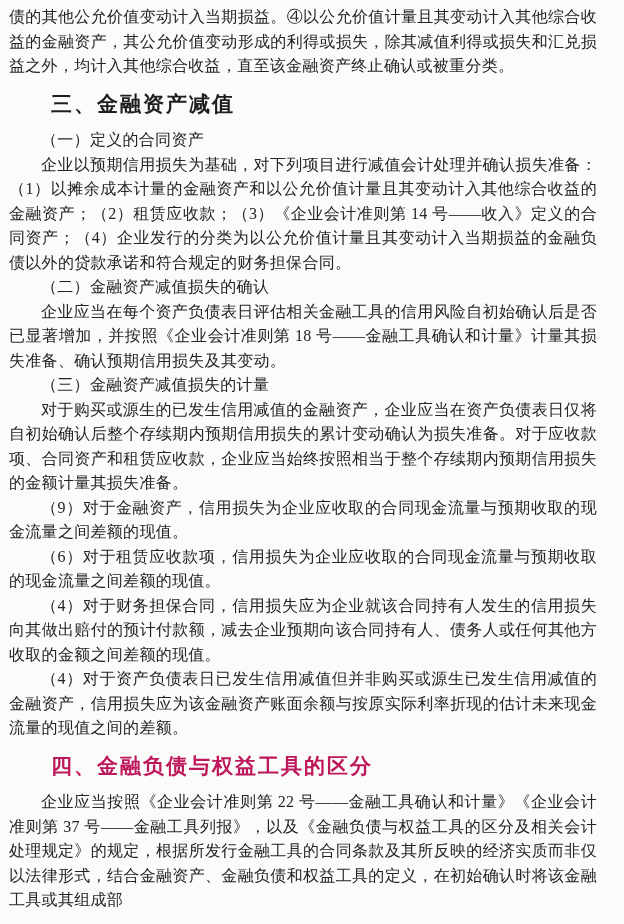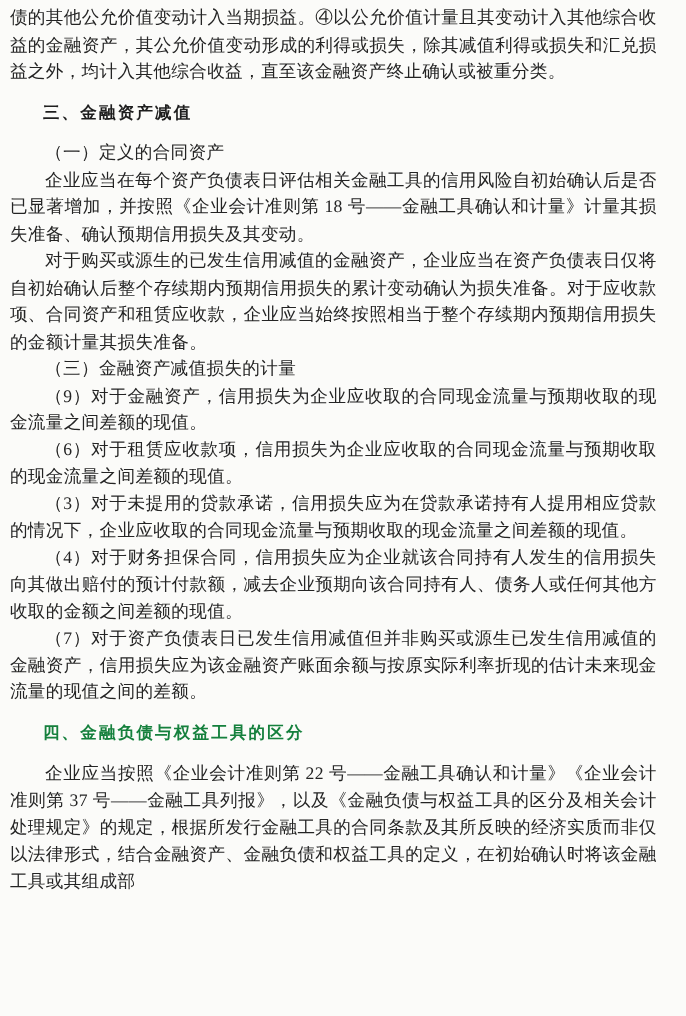--- a/index.html
+++ b/index.html
@@ -25,39 +25,40 @@
     text-align: justify;
   }
   .para {
     margin: 0;
     text-indent: 2em;
   }
   .para.no-indent {
     text-indent: 0;
   }
   .heading {
-    font-family: Liberation Mono, monospace;
-    font-size: 15px;
+    font-family: Liberation Serif, serif;
+    font-size: 21px;
     font-weight: bold;
     color: #1e1e1e;
     letter-spacing: 2px;
     text-indent: 2em;
     margin: 13px 0 12px 0;
   }
 </style>
 </head>
 <body style="background: rgb(251, 251, 249);">
 
 <main class="page" style="color: rgb(36, 36, 36);">
     <p class="para no-indent">债的其他公允价值变动计入当期损益。④以公允价值计量且其变动计入其他综合收益的金融资产，其公允价值变动形成的利得或损失，除其减值利得或损失和汇兑损益之外，均计入其他综合收益，直至该金融资产终止确认或被重分类。</p>
     <h3 class="heading" style="color: rgb(30, 30, 30);">三、金融资产减值</h3>
     <p class="para">（一）定义的合同资产</p>
+    <p class="para">企业以预期信用损失为基础，对下列项目进行减值会计处理并确认损失准备：（1）以摊余成本计量的金融资产和以公允价值计量且其变动计入其他综合收益的金融资产；（2）租赁应收款；（3）《企业会计准则第 14 号——收入》定义的合同资产；（4）企业发行的分类为以公允价值计量且其变动计入当期损益的金融负债以外的贷款承诺和符合规定的财务担保合同。</p>
+    <p class="para">（二）金融资产减值损失的确认</p>
     <p class="para">企业应当在每个资产负债表日评估相关金融工具的信用风险自初始确认后是否已显著增加，并按照《企业会计准则第 18 号——金融工具确认和计量》计量其损失准备、确认预期信用损失及其变动。</p>
+    <p class="para">（三）金融资产减值损失的计量</p>
     <p class="para">对于购买或源生的已发生信用减值的金融资产，企业应当在资产负债表日仅将自初始确认后整个存续期内预期信用损失的累计变动确认为损失准备。对于应收款项、合同资产和租赁应收款，企业应当始终按照相当于整个存续期内预期信用损失的金额计量其损失准备。</p>
-    <p class="para">（三）金融资产减值损失的计量</p>
     <p class="para">（9）对于金融资产，信用损失为企业应收取的合同现金流量与预期收取的现金流量之间差额的现值。</p>
     <p class="para">（6）对于租赁应收款项，信用损失为企业应收取的合同现金流量与预期收取的现金流量之间差额的现值。</p>
-    <p class="para">（3）对于未提用的贷款承诺，信用损失应为在贷款承诺持有人提用相应贷款的情况下，企业应收取的合同现金流量与预期收取的现金流量之间差额的现值。</p>
     <p class="para">（4）对于财务担保合同，信用损失应为企业就该合同持有人发生的信用损失向其做出赔付的预计付款额，减去企业预期向该合同持有人、债务人或任何其他方收取的金额之间差额的现值。</p>
-    <p class="para">（7）对于资产负债表日已发生信用减值但并非购买或源生已发生信用减值的金融资产，信用损失应为该金融资产账面余额与按原实际利率折现的估计未来现金流量的现值之间的差额。</p>
-    <h3 class="heading" style="color: #15803d;">四、金融负债与权益工具的区分</h3>
+    <p class="para">（4）对于资产负债表日已发生信用减值但并非购买或源生已发生信用减值的金融资产，信用损失应为该金融资产账面余额与按原实际利率折现的估计未来现金流量的现值之间的差额。</p>
+    <h3 class="heading" style="color: #be185d;">四、金融负债与权益工具的区分</h3>
     <p class="para">企业应当按照《企业会计准则第 22 号——金融工具确认和计量》《企业会计准则第 37 号——金融工具列报》，以及《金融负债与权益工具的区分及相关会计处理规定》的规定，根据所发行金融工具的合同条款及其所反映的经济实质而非仅以法律形式，结合金融资产、金融负债和权益工具的定义，在初始确认时将该金融工具或其组成部</p>
   </main>
 
 </body></html>

